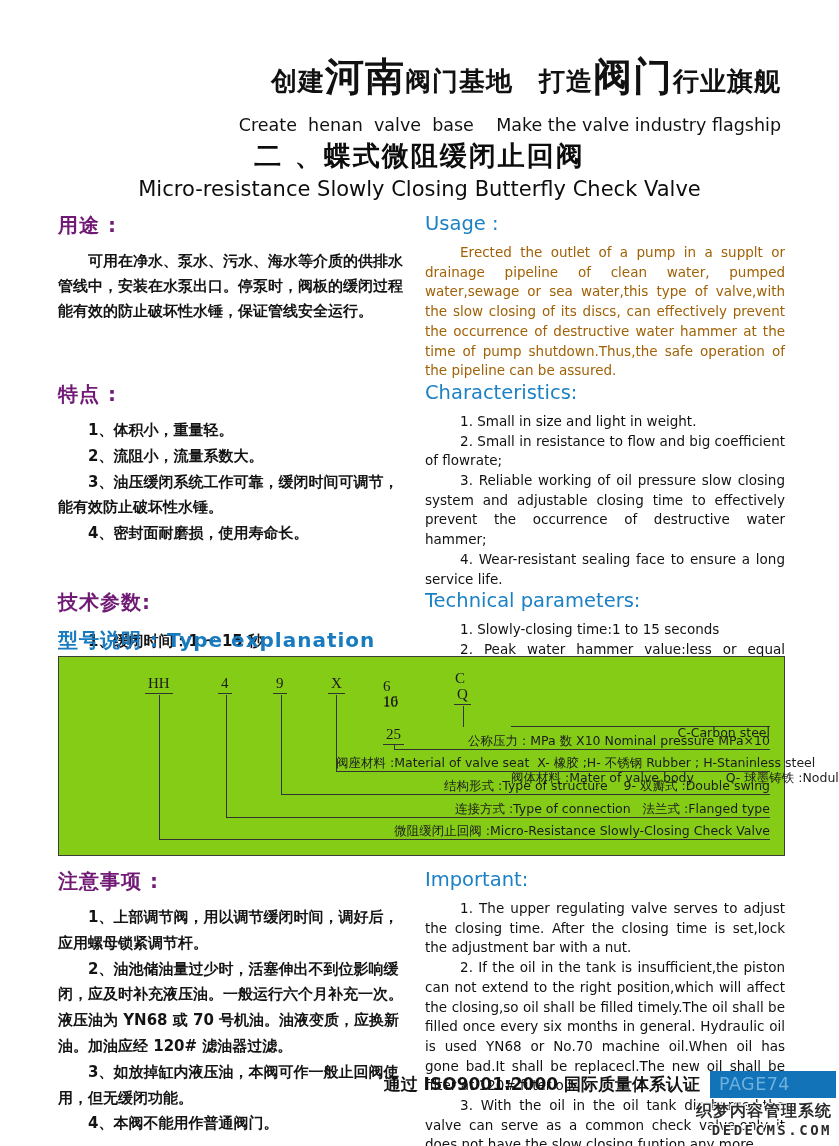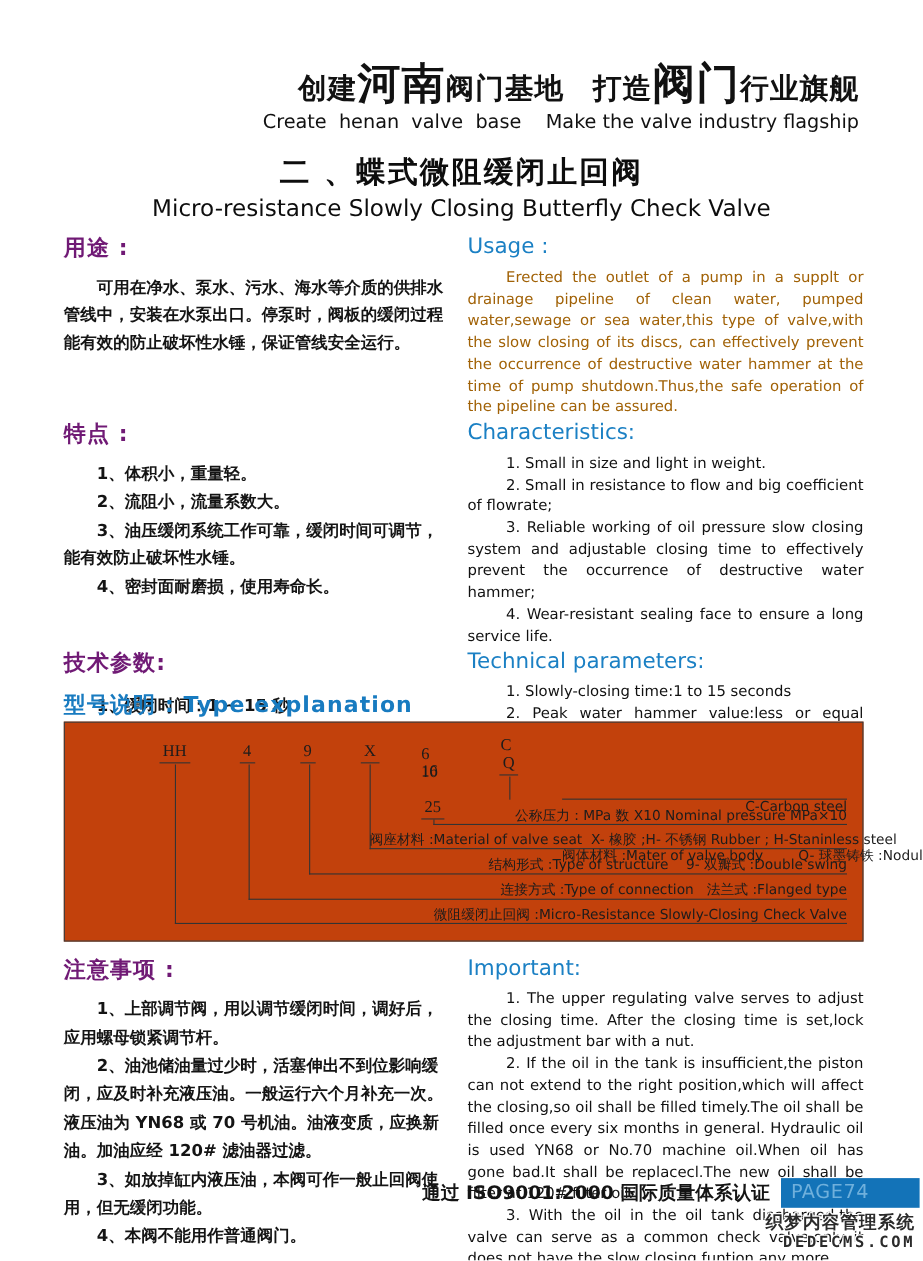--- a/index.html
+++ b/index.html
@@ -5,21 +5,21 @@
   * { box-sizing: border-box; margin: 0; padding: 0; }
   html, body { background: #ffffff; }
   body { font-family: "DejaVu Sans", "Liberation Sans", sans-serif; }
   .page { position: relative; width: 839px; height: 1146px; background: #fff; overflow: hidden; margin: 0 auto; }
 
   
   .banner { position: absolute; top: 56px; right: 58px; text-align: right; color: #111; }
   .banner-cn { font-size: 26px; font-weight: 600; letter-spacing: 1px; line-height: 1.1; white-space: nowrap; }
   .banner-cn .big { font-size: 39px; }
   .banner-cn .gap { display: inline-block; width: 26px; }
-  .banner-en { font-size: 17.5px; font-weight: 500; margin-top: 2px; white-space: pre; }
+  .banner-en { font-size: 17.5px; font-weight: 500; margin-top: 16px; white-space: pre; }
 
   
   .title-wrap { position: absolute; top: 138px; left: 0; width: 100%; text-align: center; color: #0d0d0d; }
   .title-cn { font-size: 27px; font-weight: bold; letter-spacing: 2px; }
   .title-en { font-size: 21px; font-weight: 500; margin-top: 3px; }
 
   
   .cols { position: absolute; left: 58px; top: 212px; width: 727px; display: grid; grid-template-columns: 367px 360px; }
   .sec { padding-right: 14px; }
   .sec.en { padding-right: 0; }
@@ -31,21 +31,21 @@
   .cn-body { font-size: 15px; line-height: 1.65; color: #141414; font-weight: 600; text-indent: 2em; }
   .cn-list { list-style: none; font-size: 15px; line-height: 1.72; color: #141414; font-weight: 600; }
   .cn-list li { text-indent: 2em; }
   .cn-list.spread { line-height: 2.0; }
   .en-body { font-size: 13.5px; line-height: 1.46; color: #a16207; text-align: justify; text-indent: 2.6em; }
   .en-list { list-style: none; font-size: 13.5px; line-height: 1.46; color: #111; text-align: justify; }
   .en-list li { text-indent: 2.6em; }
 
   
   .type-head { position: absolute; left: 58px; top: 627px; color: #187bc0; font-size: 20px; font-weight: bold; letter-spacing: 1px; }
-  .diagram { position: absolute; left: 58px; top: 656px; width: 727px; height: 200px; border: 1px solid #3c3c3c; background: #c2410c; }
+  .diagram { position: absolute; left: 58px; top: 656px; width: 727px; height: 200px; border: 1px solid #3c3c3c; background: #84cc16; }
   .code-part { position: absolute; font-family: "Liberation Serif", "DejaVu Serif", serif; font-size: 15px; color: #1c1c1c; text-align: center; }
   .code-part.u { border-bottom: 1px solid #333; padding: 0 3px 1px; }
   .vline { position: absolute; width: 1px; background: #333; }
   .exp-row { position: absolute; right: 14px; border-bottom: 1px solid #333; text-align: right; font-size: 12.5px; color: #1c1c1c; font-weight: 500; white-space: pre; padding-bottom: 1px; line-height: 1.2; }
   .exp-row .top-line { white-space: pre; }
 
   
   .notes { position: absolute; left: 58px; top: 868px; width: 727px; display: grid; grid-template-columns: 367px 360px; }
 
   

